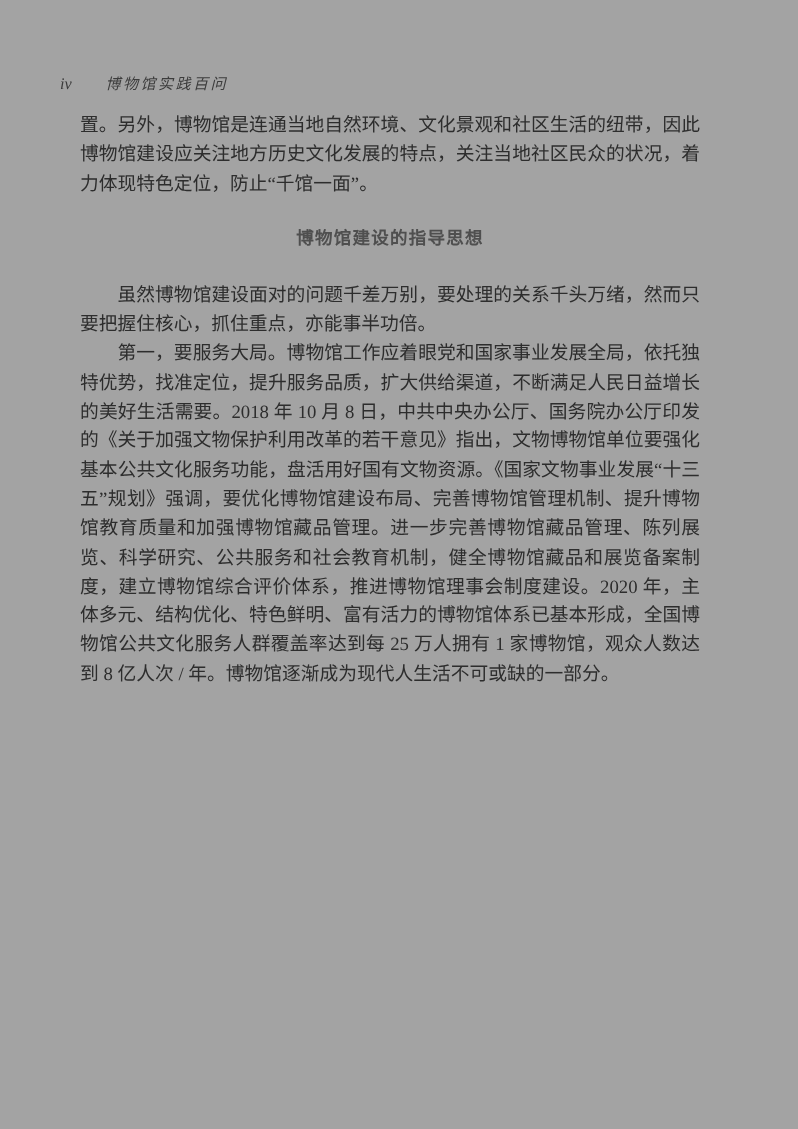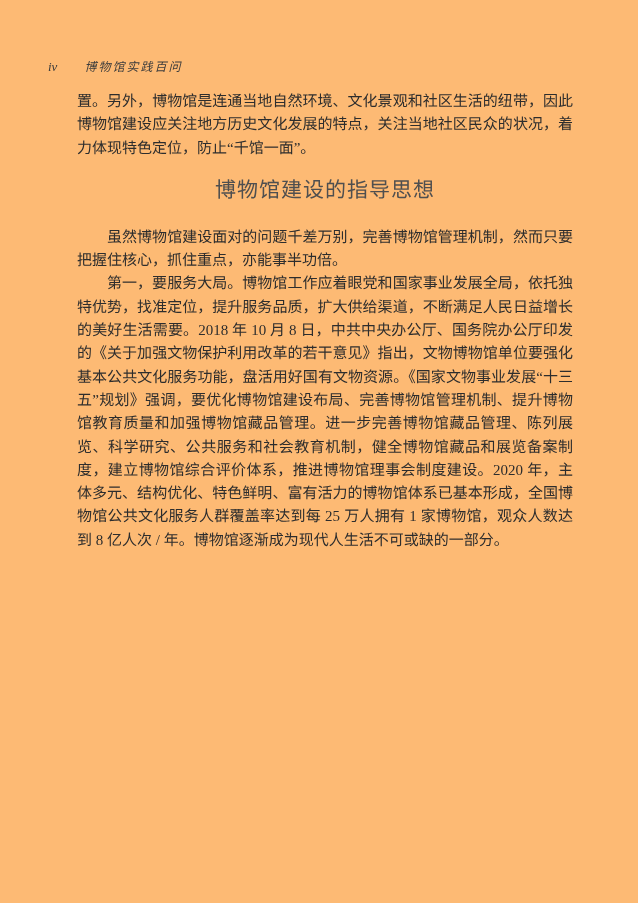--- a/index.html
+++ b/index.html
@@ -4,21 +4,21 @@
 <style>
   html, body {
     margin: 0;
     padding: 0;
     background: #ffffff;
   }
   .page {
     position: relative;
     width: 638px;
     height: 903px;
-    background: #fdba74;
+    background: #a3a3a3;
     overflow: hidden;
     font-family: "Liberation Serif", "DejaVu Serif", serif;
     color: #2d2d2d;
   }
   .page-header {
     position: absolute;
     top: 57px;
     left: 48px;
     font-size: 12px;
     color: #3c3c3c;
@@ -32,40 +32,40 @@
     color: #3c3c3c;
   }
   .running-title {
     font-style: italic;
     letter-spacing: 2px;
     color: #3c3c3c;
   }
   .page-body {
     position: absolute;
     top: 90px;
-    left: 77px;
+    left: 64px;
     width: 496px;
     font-size: 15px;
     line-height: 23.3px;
     text-align: justify;
   }
   .para {
     margin: 0;
     padding: 0;
     text-indent: 2em;
   }
   .para.continuation {
     text-indent: 0;
   }
   .section-heading {
     margin: 15px 0 21px 0;
     padding: 0;
     font-family: "Liberation Sans", "DejaVu Sans", sans-serif;
-    font-weight: 400;
-    font-size: 21px;
+    font-weight: 700;
+    font-size: 14px;
     line-height: 30px;
     letter-spacing: 1px;
     color: #4f4f4f;
     text-align: center;
     text-indent: 0;
   }
 </style>
 </head>
 <body>
 
@@ -76,20 +76,20 @@
     <span class="running-title">博物馆实践百问</span>
   </header>
 
   <main class="page-body">
 
     <p class="para continuation">置。另外，博物馆是连通当地自然环境、文化景观和社区生活的纽带，因此博物馆建设应关注地方历史文化发展的特点，关注当地社区民众的状况，着力体现特色定位，防止“千馆一面”。</p>
 
 
     <h1 class="section-heading">博物馆建设的指导思想</h1>
 
-    <p class="para">虽然博物馆建设面对的问题千差万别，完善博物馆管理机制，然而只要把握住核心，抓住重点，亦能事半功倍。</p>
+    <p class="para">虽然博物馆建设面对的问题千差万别，要处理的关系千头万绪，然而只要把握住核心，抓住重点，亦能事半功倍。</p>
 
     <p class="para">第一，要服务大局。博物馆工作应着眼党和国家事业发展全局，依托独特优势，找准定位，提升服务品质，扩大供给渠道，不断满足人民日益增长的美好生活需要。2018 年 10 月 8 日，中共中央办公厅、国务院办公厅印发的《关于加强文物保护利用改革的若干意见》指出，文物博物馆单位要强化基本公共文化服务功能，盘活用好国有文物资源。《国家文物事业发展“十三五”规划》强调，要优化博物馆建设布局、完善博物馆管理机制、提升博物馆教育质量和加强博物馆藏品管理。进一步完善博物馆藏品管理、陈列展览、科学研究、公共服务和社会教育机制，健全博物馆藏品和展览备案制度，建立博物馆综合评价体系，推进博物馆理事会制度建设。2020 年，主体多元、结构优化、特色鲜明、富有活力的博物馆体系已基本形成，全国博物馆公共文化服务人群覆盖率达到每 25 万人拥有 1 家博物馆，观众人数达到 8 亿人次 / 年。博物馆逐渐成为现代人生活不可或缺的一部分。</p>
 
 
   </main>
 
 </div>
 
 </body></html>

